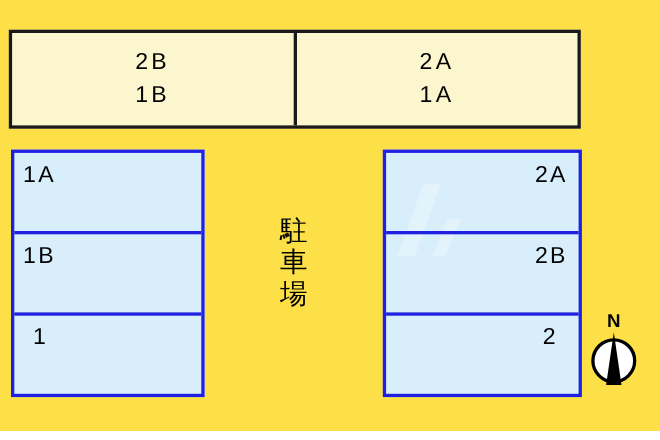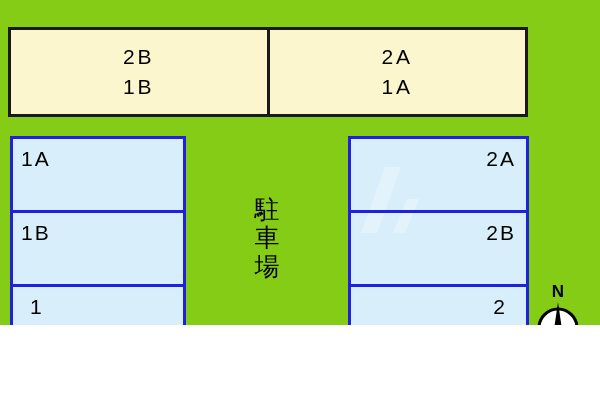--- a/index.html
+++ b/index.html
@@ -7,22 +7,22 @@
     margin: 0;
     padding: 0;
     background: #ffffff;
   }
   body {
     font-family: "Liberation Sans", "DejaVu Sans", sans-serif;
   }
   #canvas {
     position: relative;
     width: 600px;
-    height: 325px;
-    background: #84cc16;
+    height: 392px;
+    background: #fde047;
     overflow: hidden;
   }
 
   
   .building {
     position: absolute;
     left: 8px;
     top: 27px;
     width: 520px;
     height: 90px;

